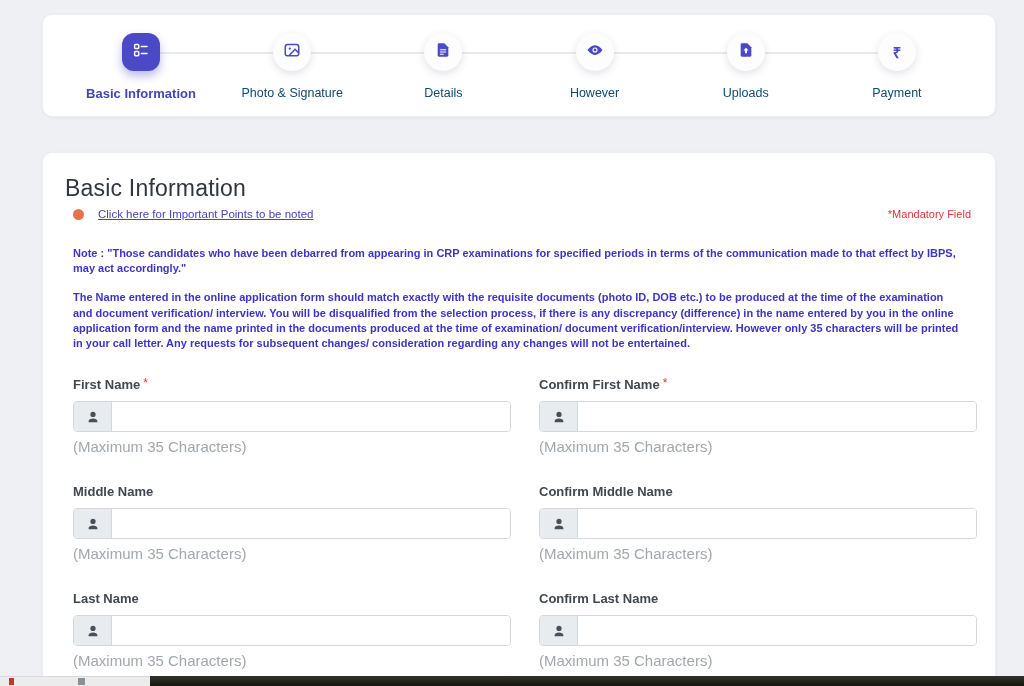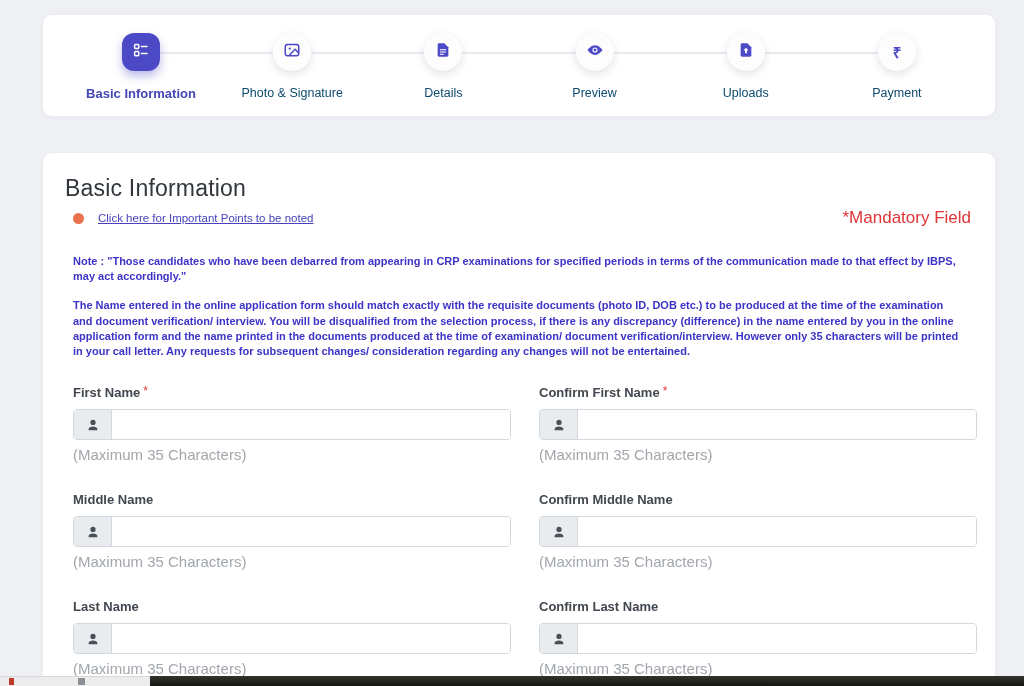--- a/index.html
+++ b/index.html
@@ -51,21 +51,21 @@
     padding:22px 22px 0 22px;
   }
   .card-title { font-size:23px; font-weight:500; color:#30363c; letter-spacing:.2px; }
 
   .subheader { margin-top:6px; display:flex; align-items:center; padding:0 2px 0 8px; }
   .bullet-dot { width:11px; height:11px; border-radius:50%; background:#e8714e; flex:0 0 auto; }
   .important-link {
     margin-left:14px; font-size:11.5px; color:#4742bc;
     text-decoration:underline; cursor:pointer;
   }
-  .mandatory { margin-left:auto; font-size:17px; color:#e03537; font-weight:500; }
+  .mandatory { margin-left:auto; font-size:11px; color:#e03537; font-weight:500; }
 
   .note { margin:0 8px; font-size:11px; font-weight:bold; color:#3d33c6; line-height:1.38; max-width:912px; }
   .note.first { margin-top:26px; }
   .note.second { margin-top:14px; }
 
   
   .form-grid {
     margin:24px 8px 0 8px;
     display:grid; grid-template-columns:438px 438px; column-gap:28px; row-gap:27px;
   }
@@ -157,21 +157,21 @@
       <div class="step">
         <div class="step-badge">
           <span>
             <svg viewBox="0 0 24 24" width="18" height="18">
               <path fill="#4c49c7" d="M12 5.5C6.3 5.5 2 12 2 12s4.3 6.5 10 6.5S22 12 22 12 17.7 5.5 12 5.5z"></path>
               <circle cx="12" cy="12" r="3.4" fill="#ffffff"></circle>
               <circle cx="12" cy="12" r="1.9" fill="#4c49c7"></circle>
             </svg>
           </span>
         </div>
-        <div class="step-label">Preview</div>
+        <div class="step-label">However</div>
       </div>
 
       <div class="step">
         <div class="step-badge">
           <span>
             <svg viewBox="0 0 24 24" width="16" height="16">
               <path fill="#4c49c7" d="M6 2h8l6 6v12a2 2 0 0 1-2 2H6a2 2 0 0 1-2-2V4a2 2 0 0 1 2-2z"></path>
               <path fill="#ffffff" d="M12 8.5l3.8 4.3h-2.4v4.2h-2.8v-4.2H8.2z"></path>
             </svg>
           </span>

